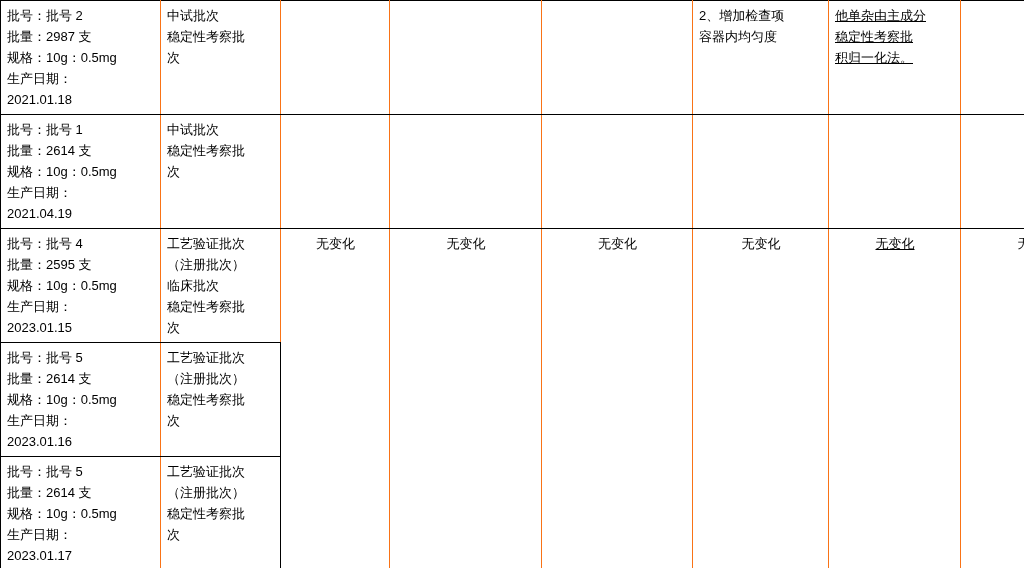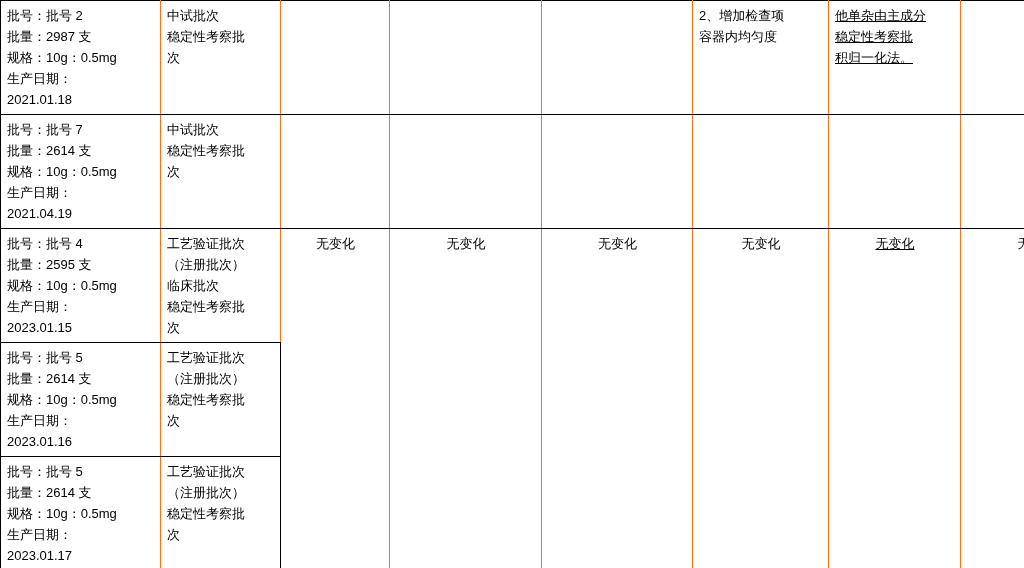--- a/index.html
+++ b/index.html
@@ -89,21 +89,21 @@
         <td class="cell-col7">
           <span class="line">他单杂由主成分</span>
           <span class="line">稳定性考察批</span>
           <span class="line">积归一化法。</span>
         </td>
         <td class="cell-col8"></td>
       </tr>
 
       <tr>
         <td class="cell-batch">
-          <span class="line">批号：批号 7</span>
+          <span class="line">批号：批号 1</span>
           <span class="line">批量：2614 支</span>
           <span class="line">规格：10g：0.5mg</span>
           <span class="line">生产日期：</span>
           <span class="line">2021.04.19</span>
         </td>
         <td class="cell-type">
           <span class="line">中试批次</span>
           <span class="line">稳定性考察批</span>
           <span class="line">次</span>
         </td>

